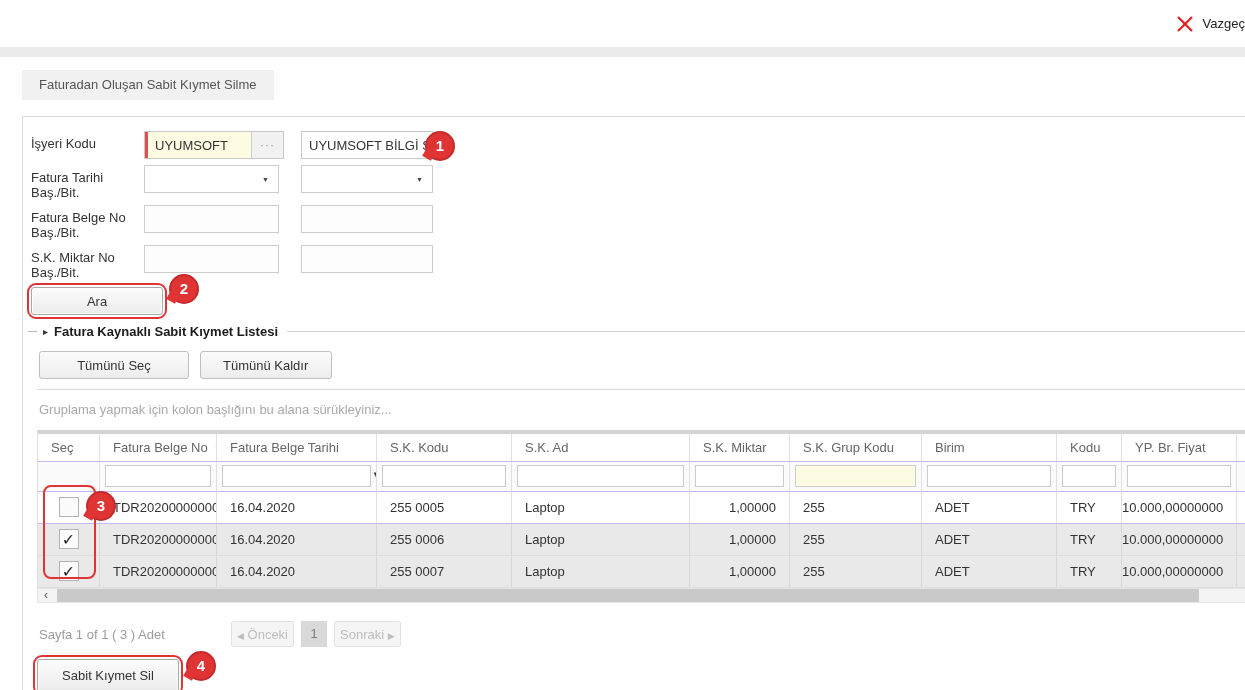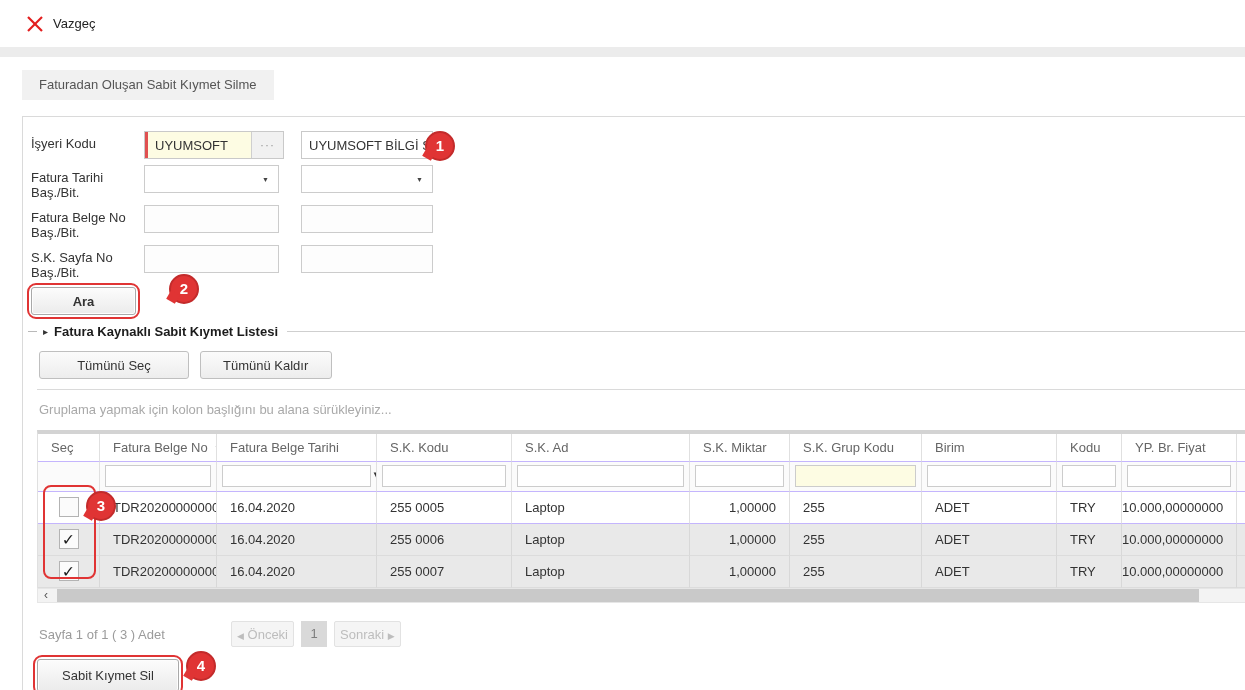--- a/index.html
+++ b/index.html
@@ -1,20 +1,20 @@
 <!DOCTYPE html>
 <html><head>
 <meta charset="utf-8">
 <style>
   * { margin:0; padding:0; box-sizing:border-box; }
   html,body { width:1245px; height:690px; background:#fff; overflow:hidden;
     font-family:"Liberation Sans", sans-serif; font-size:13px; color:#333; }
 
   
-  .toolbar { height:47px; display:flex; align-items:center; padding-left:25px; background:#fff; }
+  .toolbar { height:47px; display:flex; align-items:center; padding-left:25px; background:#fff;justify-content:flex-end; }
   .cancel-btn { display:flex; align-items:center; gap:8px; background:none; border:none;
     font-family:inherit; font-size:13px; color:#222; cursor:pointer; }
   .toolbar-sep { height:10px; background:#ececec; }
 
   
   .tab-strip { height:43px; padding:13px 0 0 22px; background:#fff; }
   .tab { display:inline-block; height:30px; line-height:30px; padding:0 17px;
     background:#f1f1f1; color:#555; }
 
   
@@ -35,21 +35,21 @@
   .combo { position:relative; width:135px; height:28px; border:1px solid #ccc; background:#fff; margin-right:22px; }
   .combo.second { width:132px; margin-right:0; }
   .combo .arr, .fcell .arr { position:absolute; right:9px; top:10px; font-size:7px; color:#444; }
   .plain { width:135px; height:28px; border:1px solid #ccc; background:#fdfdfd; margin-right:22px;
     font-family:inherit; font-size:13px; padding-left:7px; outline:none; }
   .plain.second { width:132px; margin-right:0; }
 
   
   .gbtn { background:linear-gradient(#fcfcfc,#ebebeb); border:1px solid #a9a9a9; border-radius:3px;
     box-shadow:inset 0 0 0 1px #fdfdfd; font-family:inherit; font-size:13px; color:#333; cursor:pointer; }
-  .btn-ara { width:105px; height:28px;font-weight:bold; }
+  .btn-ara { width:132px; height:28px; }
   .btn-del { width:142px; height:33px; }
   .btn-flat { background:linear-gradient(#fbfbfb,#ededed); border:1px solid #bfbfbf; border-radius:3px;
     height:28px; font-family:inherit; font-size:13px; color:#333; cursor:pointer; }
   .btn-selall { width:150px; margin-right:7px; }
   .btn-desel { width:132px; }
   .red-box { display:inline-block; border:2px solid #e03434; border-radius:9px; padding:2px; }
   .ara-wrap { margin:-2px 0 0 4px; }
   .del-wrap { margin:8px 12px 0 10px; }
 
   
@@ -151,21 +151,21 @@
       </div>
   </div>
 
   <div class="form-row tall">
     <div class="form-label">Fatura Belge No Baş./Bit.</div>
     <input class="plain" value="" style="">
     <input class="plain second" value="" style="">
   </div>
 
   <div class="form-row tall">
-    <div class="form-label">S.K. Sayfa No Baş./Bit.</div>
+    <div class="form-label">S.K. Miktar No Baş./Bit.</div>
     <input class="plain" value="" style="">
     <input class="plain second" value="" style="">
   </div>
 
   
   <div class="red-box ara-wrap">
     <button class="gbtn btn-ara">Ara</button>
   </div>
 
   

